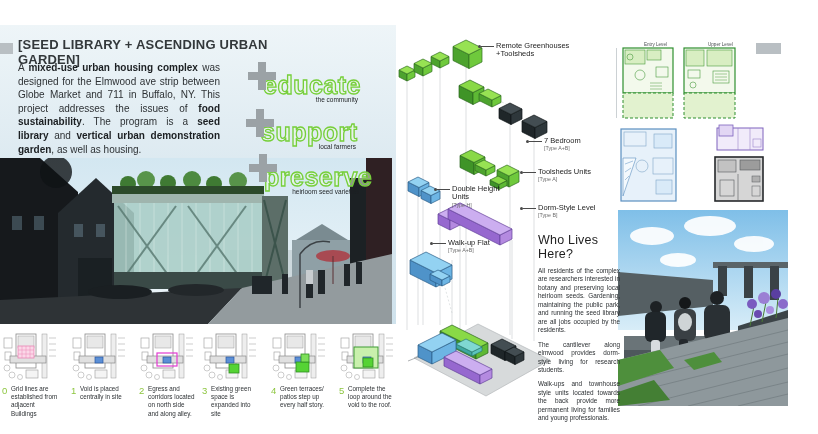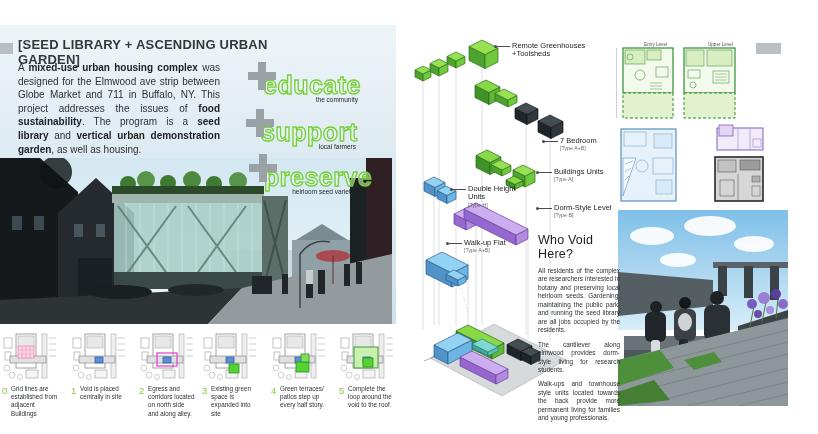--- a/index.html
+++ b/index.html
@@ -30,21 +30,21 @@
   
   .street-photo{position:absolute;left:0;top:158px;z-index:2;}
   .roof-photo{position:absolute;left:618px;top:210px;}
   
   .step{position:absolute;top:332px;width:62px;}
   .step svg{display:block;background:#fff;}
   .step-cap{display:flex;margin-top:3px;}
   .step-num{width:9px;font-size:9.5px;color:#8dc63f;flex:none;}
   .step-text{font-size:6.3px;line-height:1.3;color:#2d3134;width:48px;}
   
-  .axon{position:absolute;left:400px;top:25px;width:222px;height:395px;}
+  .axon{position:absolute;left:384px;top:25px;width:222px;height:395px;}
   .axon svg{position:absolute;left:0;top:0;}
   .axon-label{position:absolute;font-size:7.5px;line-height:1.1;color:#1d1d1d;z-index:4;}
   .axon-label::before{content:"";position:absolute;left:-15px;top:4px;width:13px;height:1px;background:#4a4a4a;}
   .axon-label::after{content:"";position:absolute;left:-18px;top:2.7px;width:3px;height:3px;background:#4a4a4a;border-radius:50%;}
   .axon-type{display:block;font-size:5.3px;color:#6b6b6b;margin-top:1px;}
   
   .who{position:absolute;left:538px;top:233px;width:82px;z-index:5;}
   .who-h{font-size:12.5px;font-weight:500;color:#1e1e1e;letter-spacing:.2px;}
   .who p{margin:6px 0 0 0;font-size:6.4px;line-height:1.32;color:#2b2f32;text-align:justify;}
   
@@ -345,35 +345,35 @@
         <polygon points="96,350 108,344 108,353 96,359" fill="#b48ae0" stroke="#63409a" stroke-width=".7" stroke-linejoin="round"></polygon>
         <polygon points="72,326 108,344 96,350 60,332" fill="#ccaef0" stroke="#63409a" stroke-width=".7" stroke-linejoin="round"></polygon>
       </svg>
     <div class="axon-label" style="left:112px;top:17px;width:88px">
       <span>Remote Greenhouses +Toolsheds</span><span class="axon-type"></span>
     </div>
     <div class="axon-label" style="left:160px;top:112px;width:56px">
       <span>7 Bedroom</span><span class="axon-type">[Type A+B]</span>
     </div>
     <div class="axon-label" style="left:154px;top:143px;width:60px">
-      <span>Buildings Units</span><span class="axon-type">[Type A]</span>
+      <span>Toolsheds Units</span><span class="axon-type">[Type A]</span>
     </div>
     <div class="axon-label" style="left:154px;top:179px;width:60px">
       <span>Dorm-Style Level</span><span class="axon-type">[Type B]</span>
     </div>
     <div class="axon-label" style="left:68px;top:160px;width:54px">
       <span>Double Height Units</span><span class="axon-type">[Type H]</span>
     </div>
     <div class="axon-label" style="left:64px;top:214px;width:58px">
       <span>Walk-up Flat</span><span class="axon-type">[Type A+B]</span>
     </div>
   </div>
 
   <div class="who">
-    <div class="who-h">Who Void Here?</div>
+    <div class="who-h">Who Lives Here?</div>
     <p>All residents of the complex are researchers interested in botany and preserving local heirloom seeds.  Gardening, maintaining the public park, and running the seed library are all jobs occupied by the residents.</p>
     <p>The cantilever along elmwood provides dorm-style living for research students.</p>
     <p>Walk-ups and townhouse style units located towards the back provide more permanent living for families and young professionals.</p>
   </div>
 
   <div class="plan-rule"></div>
   <div class="plan-label" style="left:644px;top:42px">Entry Level</div>
   <div class="plan-label" style="left:708px;top:42px">Upper Level</div>
 
   <svg class="plan" style="left:622px;top:47px" width="52" height="72">

